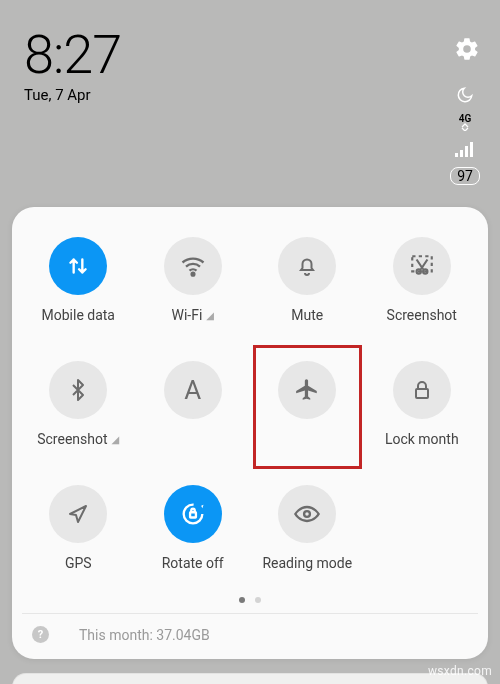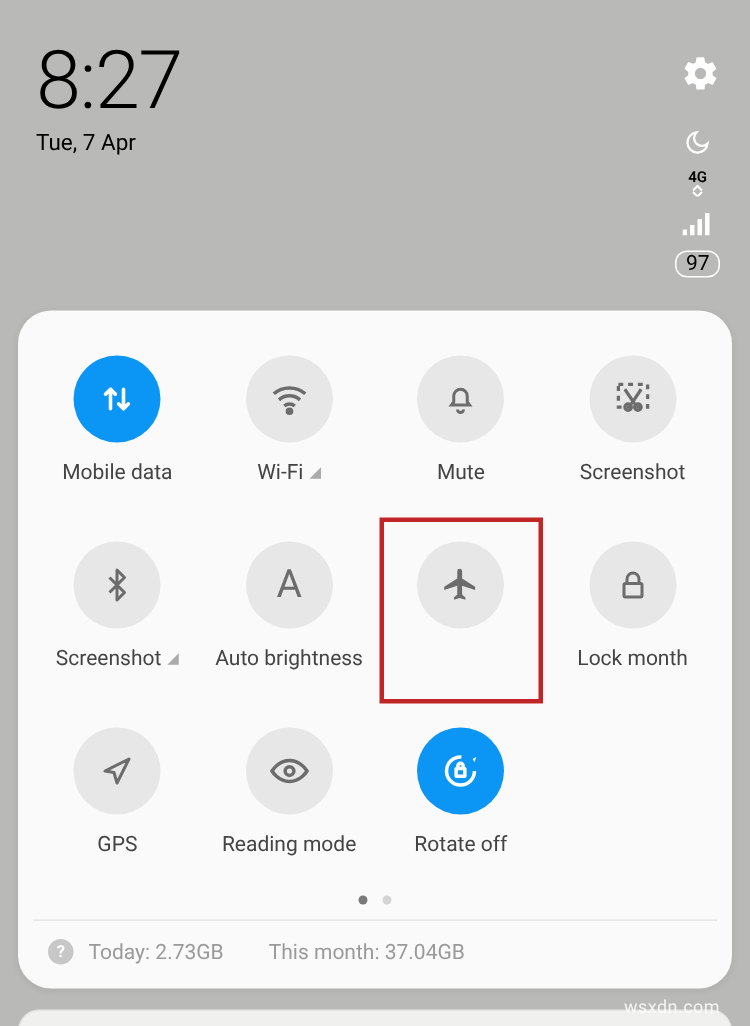--- a/index.html
+++ b/index.html
@@ -137,21 +137,21 @@
       height: 50px;
       display: flex;
       align-items: center;
       justify-content: space-between;
       padding: 0 16px;
       box-shadow: inset 0 0 0 1px rgba(0,0,0,.05);
     }
     .watermark {
       position: absolute;
       bottom: 6px;
-      right: 20px;
+      right: 8px;
       font-size: 12px;
       color: rgba(255,255,255,0.85);
       letter-spacing: .3px;
     }
     svg { display: block; }
   </style>
 </head>
 <body>
 
 <div class="status-bar">
@@ -250,21 +250,20 @@
             </svg>
       </span>
         </div>
       <div class="label"><span>Screenshot</span><span class="chev">◢</span></div>
     </div>
 
     <div class="tile">
       <div class="circle">
           <span style="font-size:26px;font-weight:400;color:currentColor">A</span>
         </div>
-      <div class="label">Auto brightness</div>
     </div>
 
     <div class="tile">
       <div class="highlight-box"></div>
       <div class="circle">
           <span>
         <svg width="26" height="26" viewBox="0 0 24 24" fill="currentColor">
               <path d="M21 15v-2l-8-5V3.5a1.5 1.5 0 0 0-3 0V8l-8 5v2l8-2.5V18l-2 1.5V21l3.5-1 3.5 1v-1.5L13 18v-5.5z"></path>
             </svg>
       </span>
@@ -285,61 +284,57 @@
 
     <div class="tile">
       <div class="circle">
           <span>
         <svg width="24" height="24" viewBox="0 0 24 24" fill="none" stroke="currentColor" stroke-width="2" stroke-linejoin="round">
               <path d="M4 12L20 4l-8 16-2-7z"></path>
             </svg>
       </span>
         </div>
       <div class="label">GPS</div>
-    </div>
-
-    <div class="tile">
-      <div class="circle">
-          <span>
-        <svg width="28" height="28" viewBox="0 0 24 24" fill="none" stroke="currentColor" stroke-width="2">
-              <path d="M2 12s3.5-6 10-6 10 6 10 6-3.5 6-10 6S2 12 2 12z"></path>
-              <circle cx="12" cy="12" r="2.5"></circle>
-            </svg>
-      </span>
-        </div>
-      <div class="label">Reading mode</div>
     </div>
 
     <div class="tile active">
       <div class="circle">
           <span>
         <svg width="28" height="28" viewBox="0 0 24 24" fill="none" stroke="currentColor" stroke-width="2">
               <circle cx="12" cy="12" r="8" stroke-dasharray="38 12"></circle>
               <path d="M19 5l2-1-1 3" fill="currentColor" stroke="none"></path>
               <rect x="9.5" y="10.5" width="5" height="4.5" rx="0.5"></rect>
               <path d="M10.5 10.5V9a1.5 1.5 0 0 1 3 0v1.5"></path>
             </svg>
       </span>
         </div>
       <div class="label">Rotate off</div>
     </div>
 
+    <div class="tile">
+      <div class="circle">
+          <span>
+        <svg width="28" height="28" viewBox="0 0 24 24" fill="none" stroke="currentColor" stroke-width="2">
+              <path d="M2 12s3.5-6 10-6 10 6 10 6-3.5 6-10 6S2 12 2 12z"></path>
+              <circle cx="12" cy="12" r="2.5"></circle>
+            </svg>
+      </span>
+        </div>
+      <div class="label">Reading mode</div>
+    </div>
+
   </div>
 
   <div class="page-dots">
     <div class="dot active"></div>
     <div class="dot"></div>
   </div>
 
   <div class="data-row">
     <span class="q-icon">?</span>
-    <span>
-      <span>Today:</span>
-      <span>2.73GB</span>
-    </span>
     <span style="width:10px"></span>
     <span>
       <span>This month:</span>
       <span>37.04GB</span>
     </span>
   </div>
 </div>
 
 <div class="brightness-bar">
   <span>

